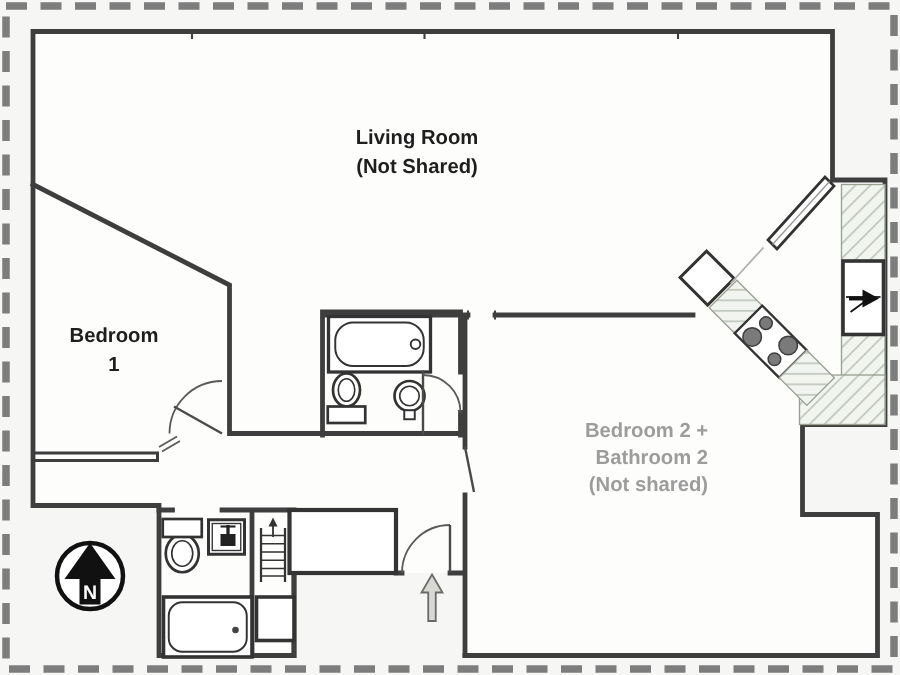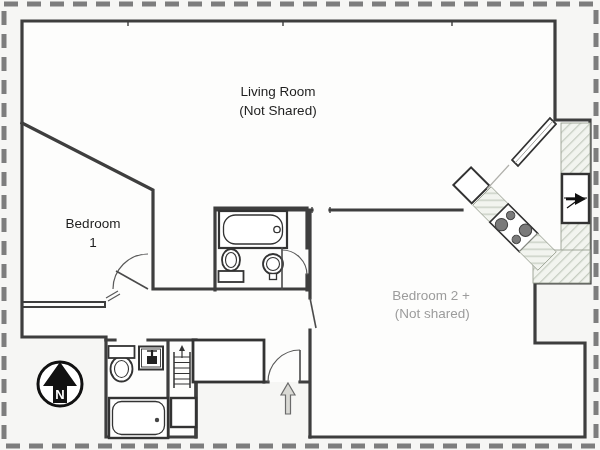--- a/index.html
+++ b/index.html
@@ -15,21 +15,21 @@
   .tick{stroke:var(--wall,#3e3e3e);stroke-width:1.4;fill:none;}
   .arc{stroke:#5a5a5a;stroke-width:1.2;fill:none;}
   .leaf{stroke:#4a4a4a;stroke-width:1.6;fill:none;}
   .fix{stroke:var(--fixture-line,#333333);fill:#ffffff;}
   .fix-thin{stroke:var(--fixture-line,#333333);fill:none;}
   .hatch{fill:url(#hatchpat);stroke:#9aa193;stroke-width:0.9;}
   .dashed{stroke:var(--dashed-border,#7d7d7d);stroke-width:5;fill:none;}
   .room-label{
     position:absolute;transform:translate(-50%,-50%);
     text-align:center;white-space:nowrap;
-    font-size:13.5px;line-height:19px;color:var(--label-dark,#1e1e1e);
+    font-size:13.5px;line-height:19px;color:var(--label-dark,#1e1e1e);font-weight:bold;
   }
   .room-label.gray{color:var(--label-gray,#9c9c9c);line-height:18px;}
   .compass-n{font-size:13px;font-weight:bold;fill:#ffffff;}
 </style>
 </head>
 <body>
 
 <div id="stage">
   <svg width="600" height="450" viewBox="0 0 600 450">
     <defs>
@@ -146,21 +146,22 @@
       <circle cx="60" cy="384" r="22" fill="#ffffff" stroke="#111111" stroke-width="3"></circle>
       <polygon points="60,362 77,386 67,386 67,403 53,403 53,386 43,386" fill="#111111"></polygon>
       <text x="60" y="399" text-anchor="middle" class="compass-n">N</text>
     </g>
   </svg>
 
   <div class="room-label" style="left:278px;top:101px;">
     <div>Living Room</div>
     <div>(Not Shared)</div>
   </div>
-  <div class="room-label" style="left:93px;top:233px;">
+  <div class="room-label" style="left:76px;top:233px;">
     <div>Bedroom</div>
     <div>1</div>
   </div>
   <div class="room-label gray" style="left:431px;top:305px;text-align:right;">
     <div>Bedroom 2 +</div>
+    <div>Bathroom 2</div>
     <div>(Not shared)</div>
   </div>
 </div>
 
 </body></html>

